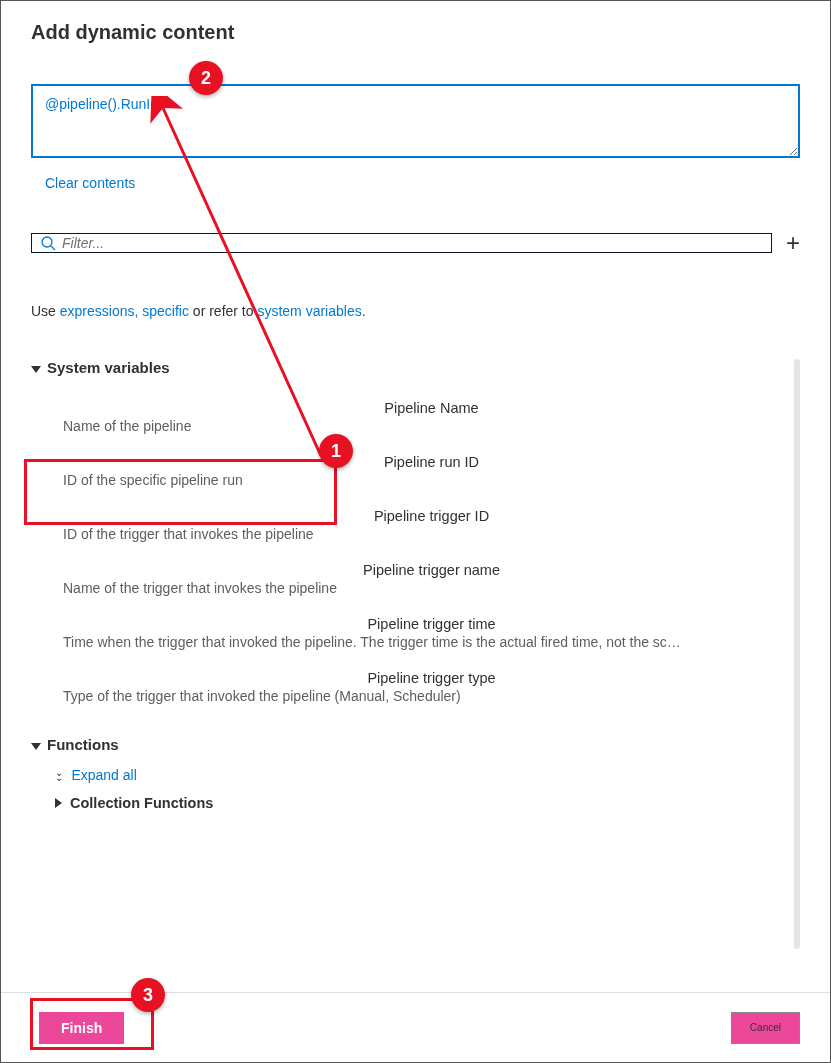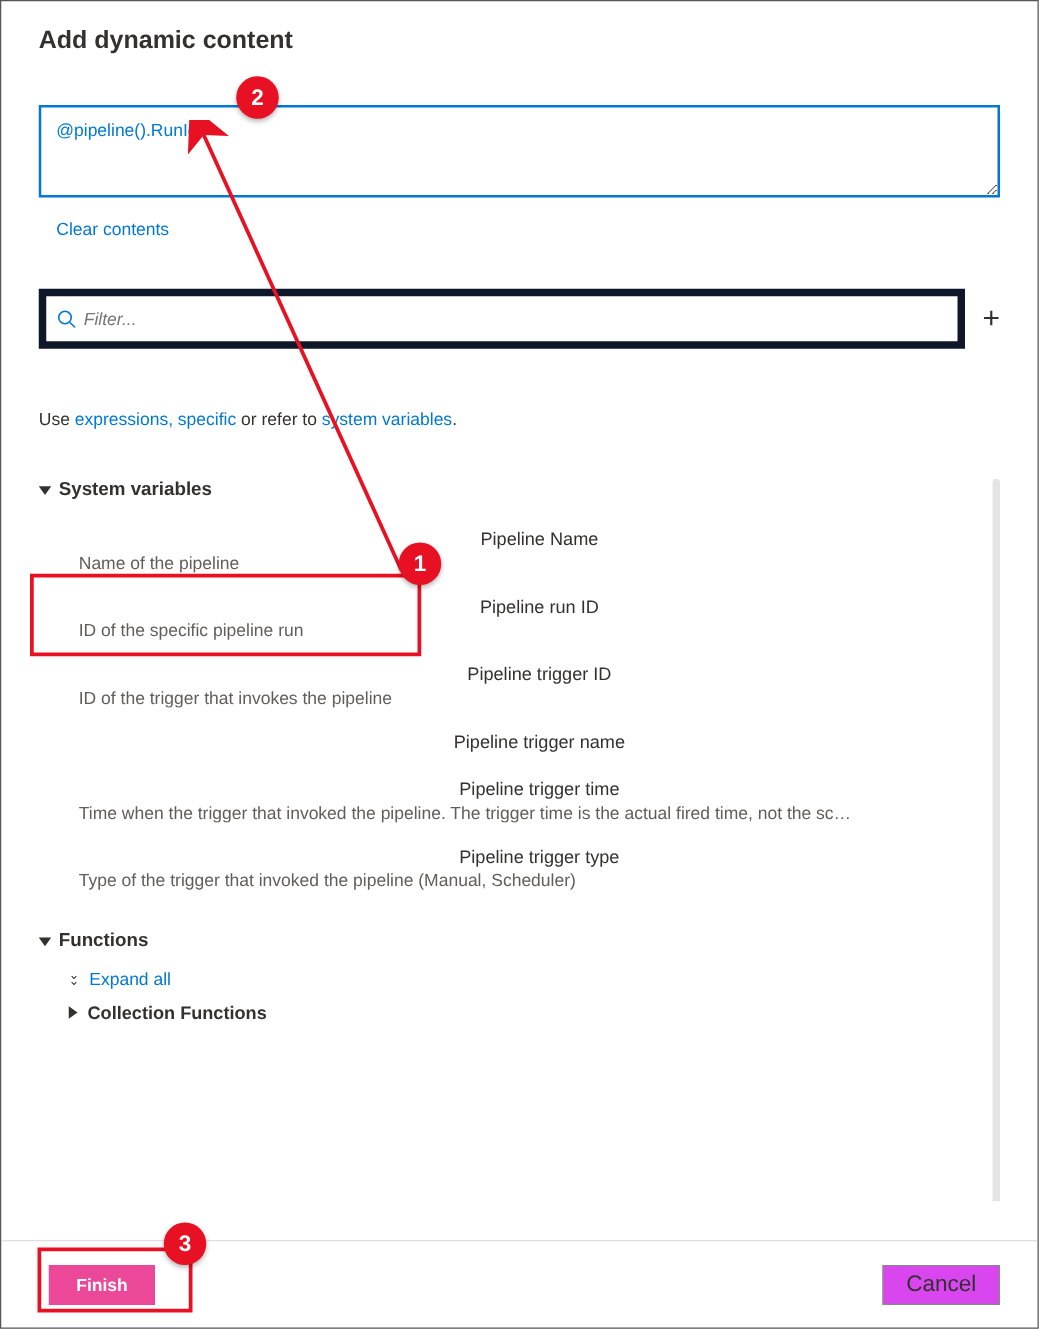--- a/index.html
+++ b/index.html
@@ -45,22 +45,22 @@
       display: inline-block;
     }
     .filter-row {
       display: flex;
       align-items: center;
       margin-top: 40px;
       gap: 14px;
     }
     .filter-box {
       flex: 1;
-      border: 6px solid #0f172a;
-      height: 48px;
+      border: 1px solid #0f172a;
+      height: 20px;
       display: flex;
       align-items: center;
       padding: 0 8px;
     }
     .filter-box svg {
       width: 16px; height: 16px;
       color: #0078d4;
       margin-right: 6px;
       flex-shrink: 0;
     }
@@ -191,26 +191,26 @@
       color: #fff;
       border: none;
       height: 32px;
       padding: 0 22px;
       font-size: 14px;
       font-weight: 600;
       cursor: pointer;
       font-family: inherit;
     }
     .btn-cancel {
-      background: #d946ef;
+      background: #ec4899;
       color: #323130;
       border: 1px solid #8a8886;
       height: 32px;
       padding: 0 18px;
-      font-size: 18px;
+      font-size: 10px;
       cursor: pointer;
       font-family: inherit;
     }
     
     .callout {
       position: absolute;
       width: 34px; height: 34px;
       border-radius: 50%;
       background: #e81123;
       color: #fff;
@@ -274,20 +274,21 @@
     <div class="var-item">
       <div class="vname">Pipeline run ID</div>
       <div class="vdesc">ID of the specific pipeline run</div>
     </div>
     <div class="var-item">
       <div class="vname">Pipeline trigger ID</div>
       <div class="vdesc">ID of the trigger that invokes the pipeline</div>
     </div>
     <div class="var-item">
       <div class="vname">Pipeline trigger name</div>
+      <div class="vdesc">Name of the trigger that invokes the pipeline</div>
     </div>
     <div class="var-item">
       <div class="vname">Pipeline trigger time</div>
       <div class="vdesc">Time when the trigger that invoked the pipeline. The trigger time is the actual fired time, not the sc…</div>
     </div>
     <div class="var-item">
       <div class="vname">Pipeline trigger type</div>
       <div class="vdesc">Type of the trigger that invoked the pipeline (Manual, Scheduler)</div>
     </div>
 

